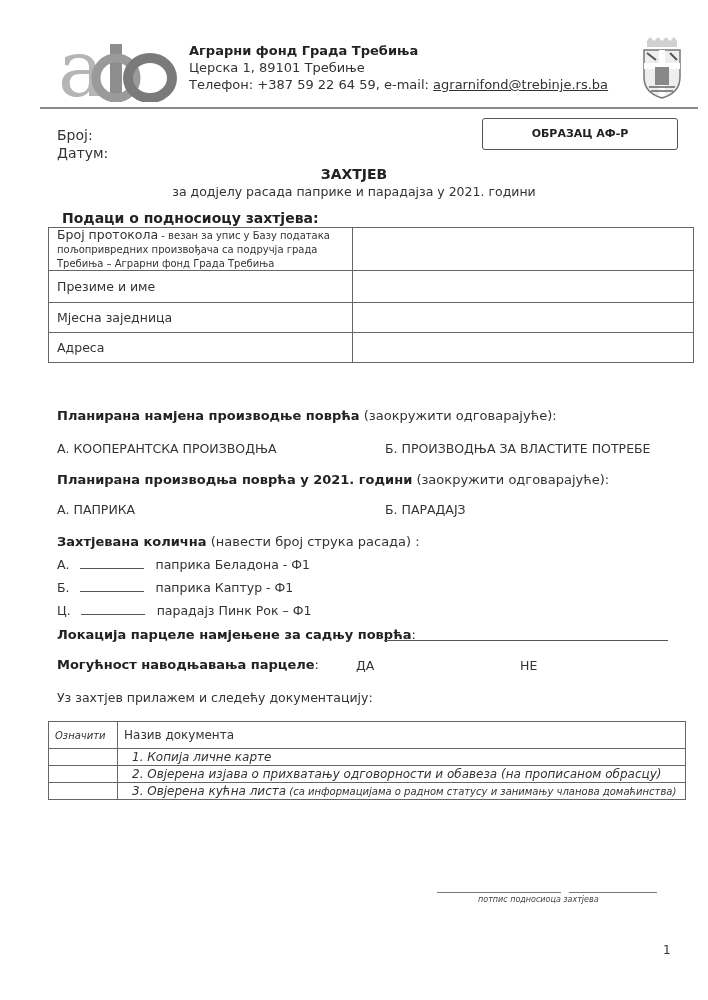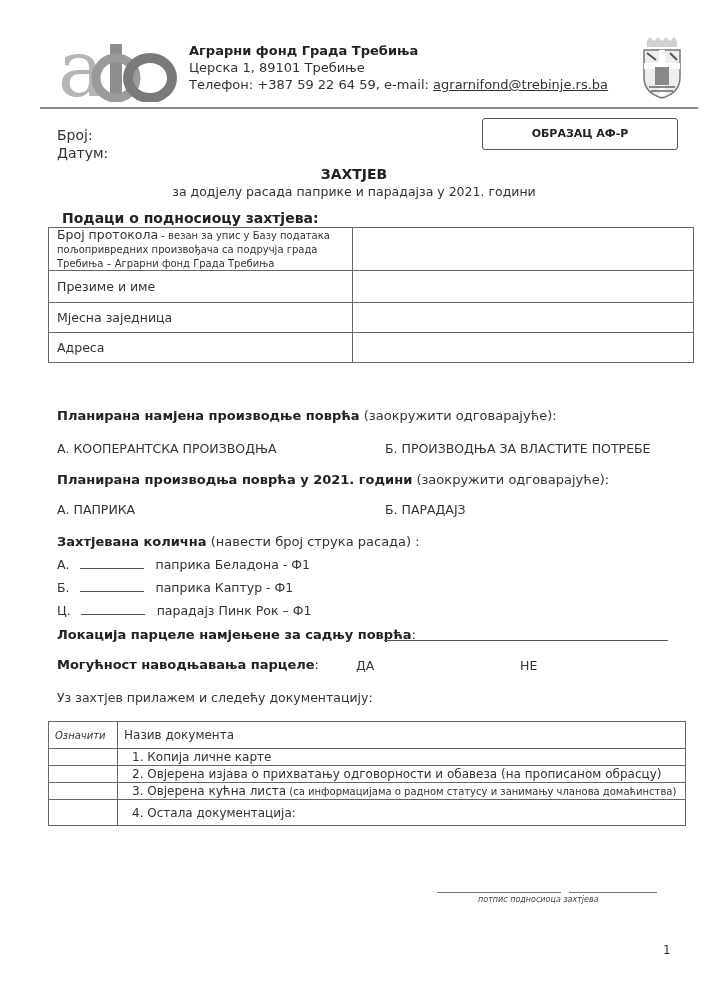--- a/index.html
+++ b/index.html
@@ -19,21 +19,21 @@
   table.applicant { position:absolute; left:48px; top:227px; width:646px; border-collapse:collapse; }
   table.applicant td { border:1px solid #666; font-size:12.5px; color:#333; padding:0 8px; vertical-align:middle; }
   table.applicant td.lbl { width:287px; }
   .small { font-size:10px; line-height:12px; }
   .q { font-size:13px; color:#333; }
   .q b { color:#222; }
   .opt { font-size:12.5px; color:#333; }
   table.docs { position:absolute; left:48px; top:721px; width:638px; border-collapse:collapse; }
   table.docs td { border:1px solid #666; font-size:12px; color:#333; height:16px; padding:0 6px; }
   table.docs td.mark { width:56px; font-style:italic; font-size:10px; }
-  table.docs td.it { }
+  table.docs td.it { font-style:italic; }
   .sigline { height:1px; background:#777; }
   .sigcap { left:478px; top:895px; font-size:8px; font-style:italic; color:#444; }
   .pagenum { left:663px; top:943px; font-size:12px; color:#333; }
 </style>
 </head>
 <body>
 
 <svg class="abs logo" viewBox="0 0 128 66">
   <text x="0" y="60" font-family="DejaVu Serif, serif" font-size="78" fill="#b5b5b5" letter-spacing="-14">a</text>
   <rect x="52" y="8" width="12" height="56" fill="#8d8d8d"></rect>
@@ -138,24 +138,20 @@
     <td class="it" style="padding-left:14px;">1.  Копија личне карте</td>
   </tr>
   <tr>
     <td class="mark"></td>
     <td class="it" style="padding-left:14px;">2.  Овјерена изјава о прихватању одговорности и обавеза (на прописаном обрасцу)</td>
   </tr>
   <tr>
     <td class="mark"></td>
     <td class="it" style="padding-left:14px; white-space:nowrap;"><span>3.  Овјерена кућна листа</span><span style="font-size:10px;"> (са информацијама о радном статусу и занимању чланова домаћинства)</span></td>
   </tr>
-  <tr style="height:26px;">
-    <td class="mark"></td>
-    <td class="it" style="padding-left:14px;">4.  Остала документација:</td>
-  </tr>
 </tbody>
   </table>
 
 <div class="abs sigline" style="left:437px; top:892px; width:124px;"></div>
 <div class="abs sigline" style="left:569px; top:892px; width:88px;"></div>
 <div class="abs sigcap">потпис подносиоца захтјева</div>
 
 <div class="abs pagenum">1</div>
 
 </body></html>

